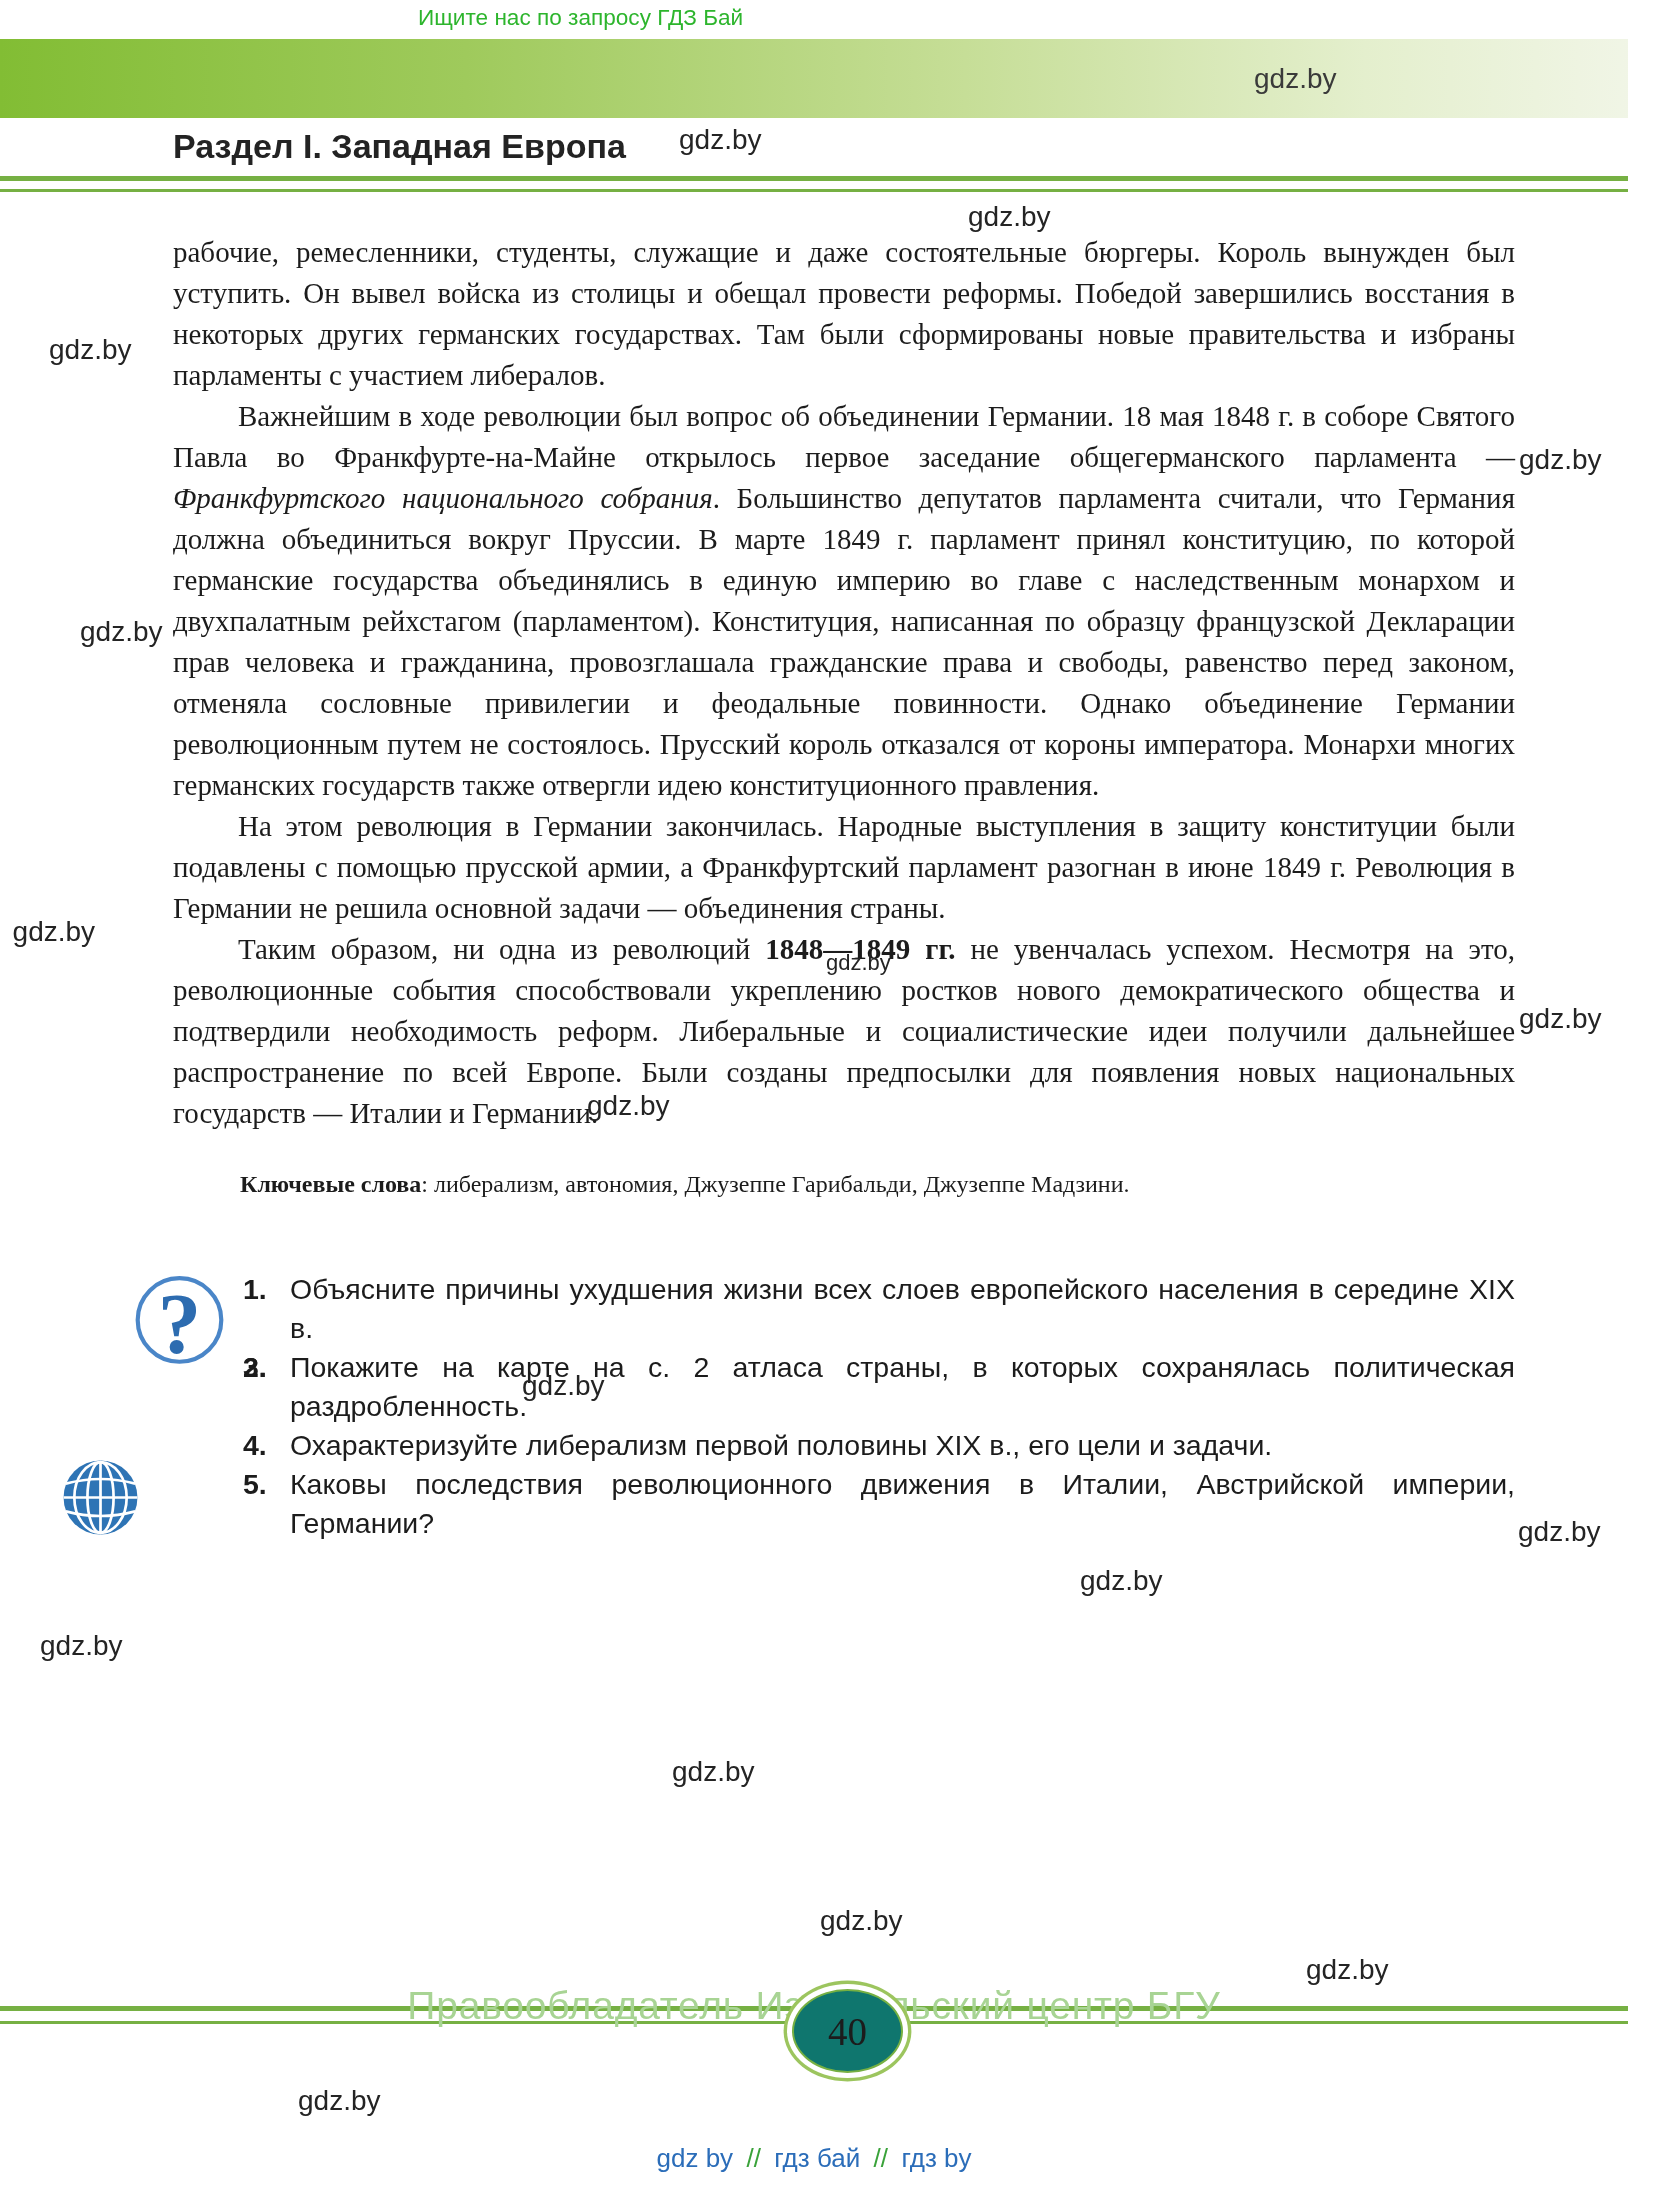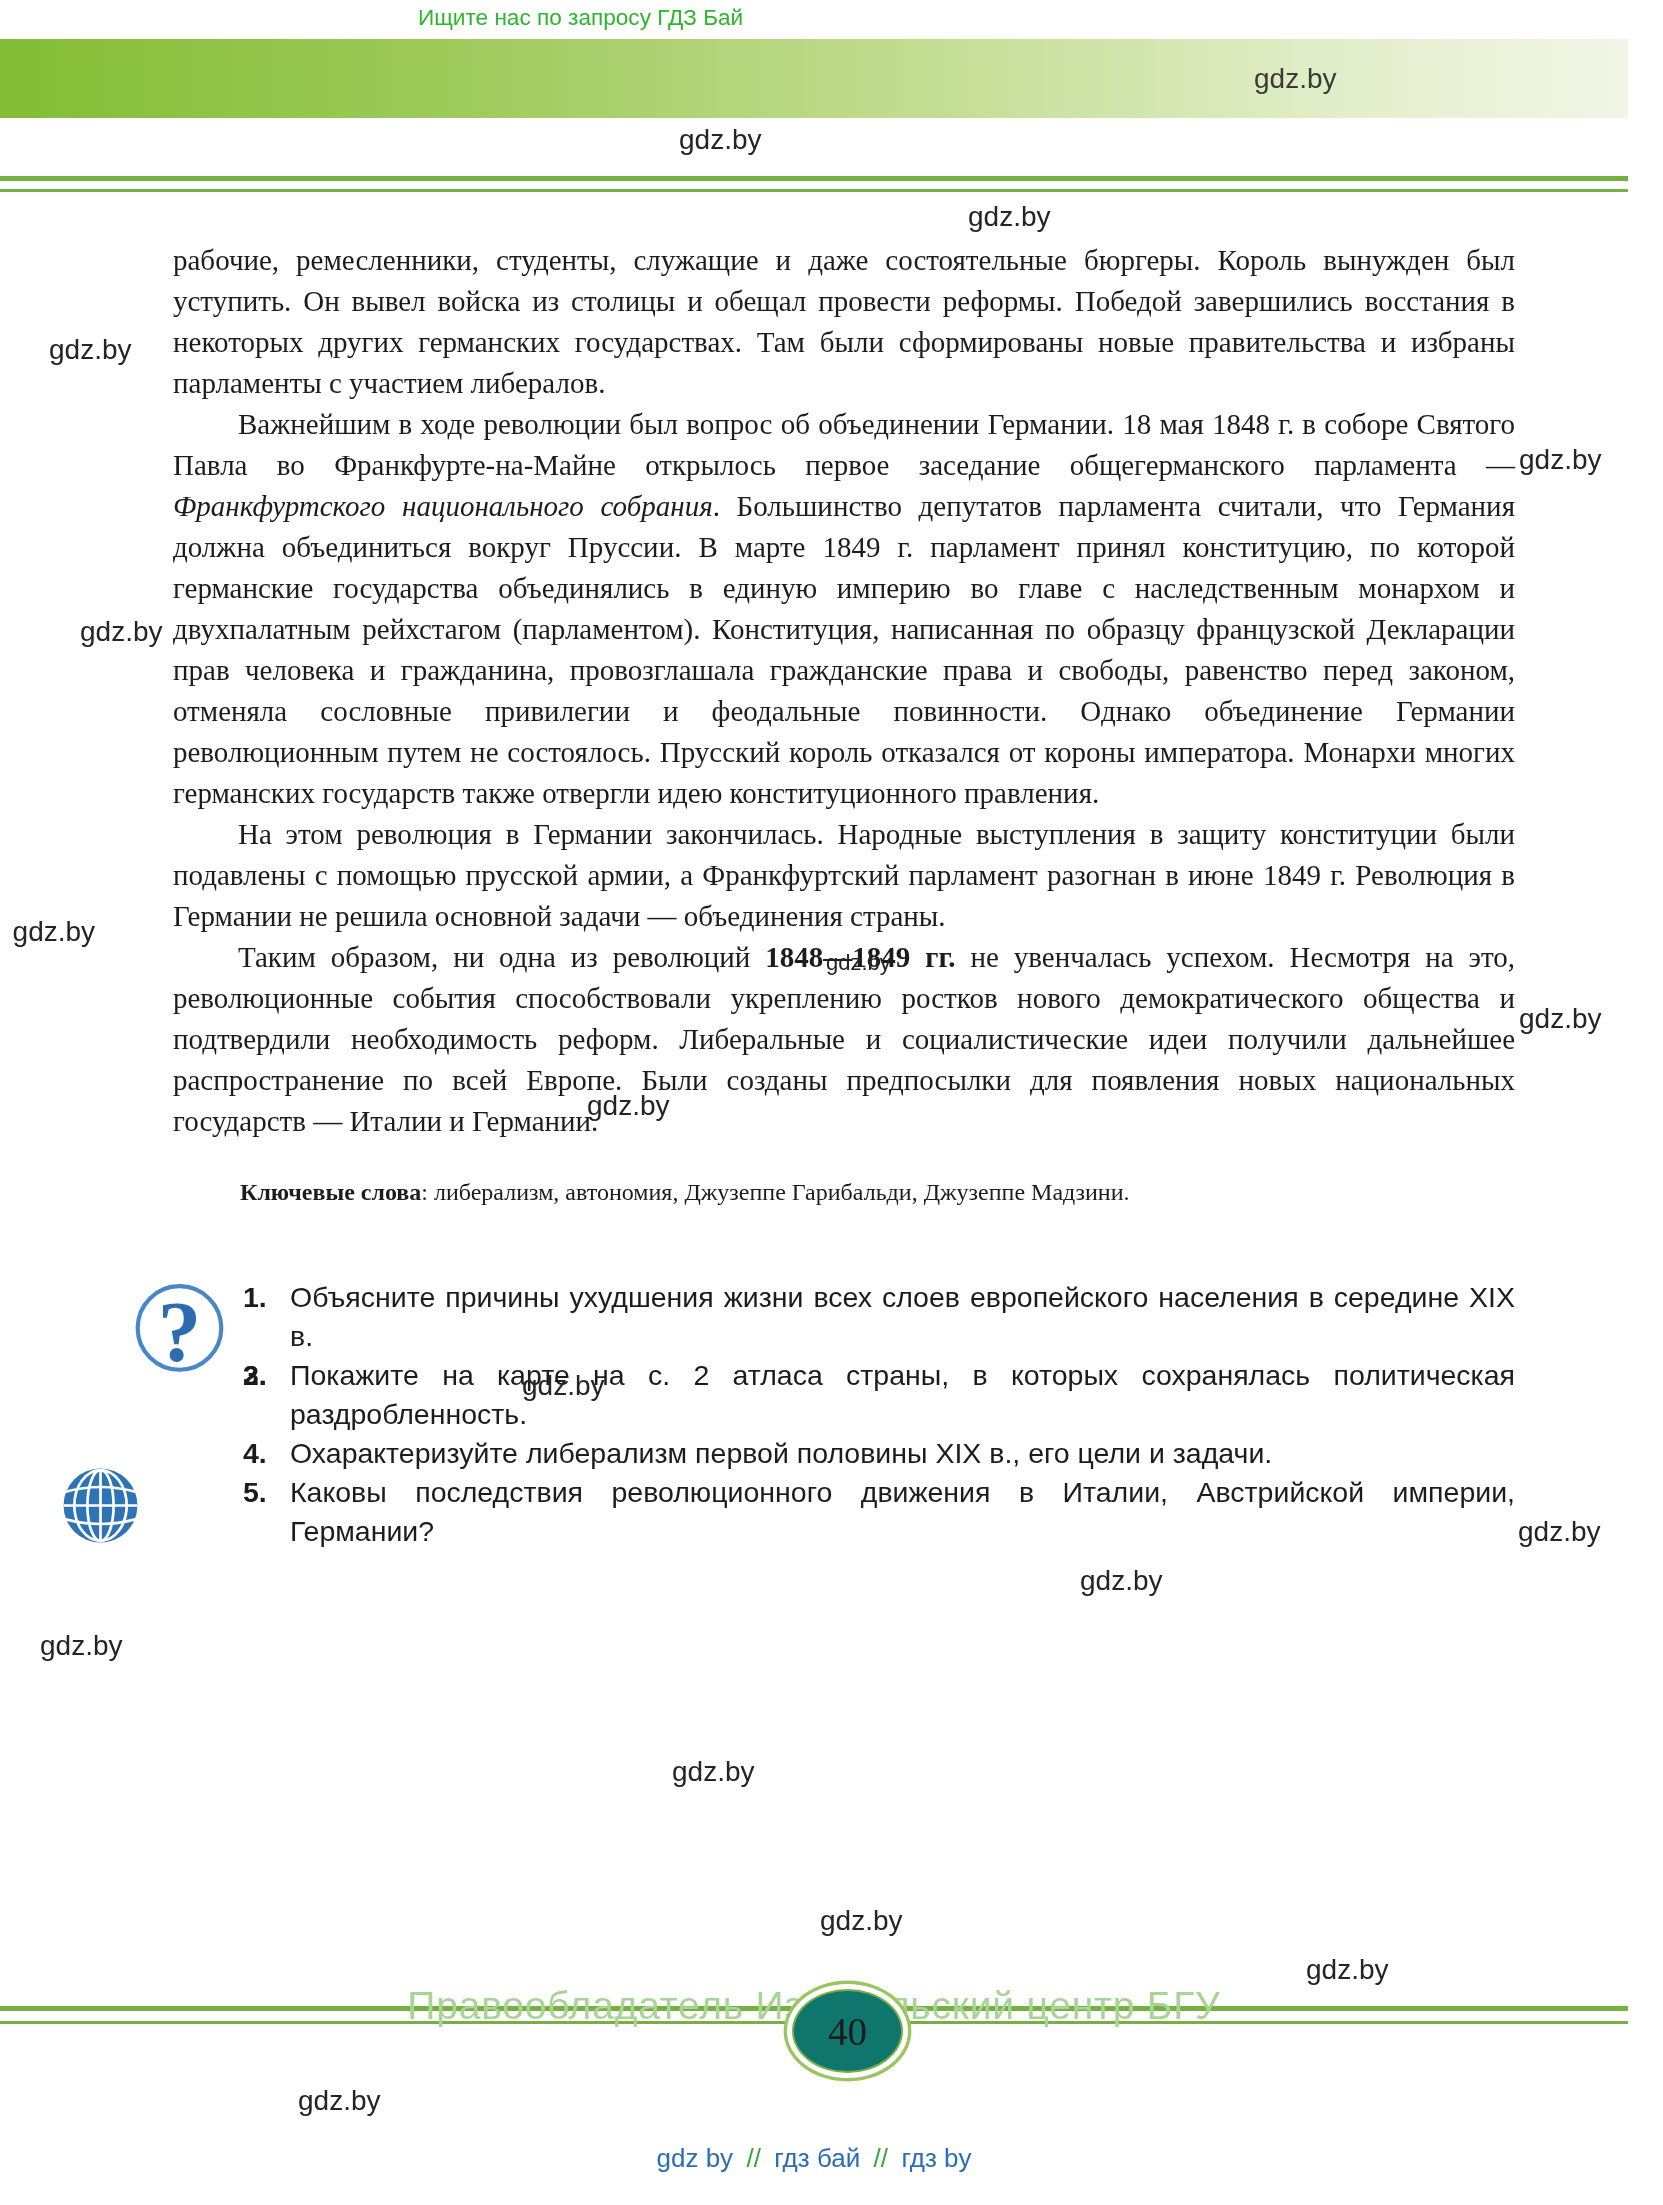--- a/index.html
+++ b/index.html
@@ -45,21 +45,21 @@
   }
   .rule{position:absolute;left:0;width:1664px;background:#76b043;}
   .rule-top1{top:176px;height:5px;}
   .rule-top2{top:189px;height:3.4px;}
   .rule-bot1{top:2006px;height:5px;z-index:1;}
   .rule-bot2{top:2021px;height:3.4px;z-index:1;}
 
   
   .body-text{
     position:absolute;
-    left:173px; top:240px;
+    left:173px; top:232px;
     width:1342px;
     font-size:29px;
     line-height:41px;
     text-align:justify;
   }
   .para{margin:0;}
   .para.indent{text-indent:65px;}
   .run-italic{font-style:italic;}
   .run-bold{font-weight:bold;}
 
@@ -154,20 +154,21 @@
 <body>
 
 <div class="page">
 
   <div class="top-find-us">Ищите нас по запросу ГДЗ Бай</div>
 
   <div class="green-bar">
     <span class="bar-watermark">gdz.by</span>
   </div>
 
+  <div class="section-title">Раздел I. Западная Европа</div>
 
   <div class="rule rule-top1"></div>
   <div class="rule rule-top2"></div>
 
   <div class="body-text">
     <div>
         <p class="para"><span>рабочие, ремесленники, студенты, служащие и даже состоятельные бюргеры. Король вынужден был уступить. Он вывел войска из столицы и обещал провести реформы. Победой завершились восстания в некоторых других германских государствах. Там были сформированы новые правительства и избраны парламенты с участием либералов.</span></p>
         <p class="para indent"><span>Важнейшим в ходе революции был вопрос об объединении Германии. 18 мая 1848 г. в соборе Святого Павла во Франкфурте-на-Майне открылось первое заседание общегерманского парламента — </span><span class="run-italic">Франкфуртского национального собрания</span><span>. Большинство депутатов парламента считали, что Германия должна объединиться вокруг Пруссии. В марте 1849 г. парламент принял конституцию, по которой германские государства объединялись в единую империю во главе с наследственным монархом и двухпалатным рейхстагом (парламентом). Конституция, написанная по образцу французской Декларации прав человека и гражданина, провозглашала гражданские права и свободы, равенство перед законом, отменяла сословные привилегии и феодальные повинности. Однако объединение Германии революционным путем не состоялось. Прусский король отказался от короны императора. Монархи многих германских государств также отвергли идею конституционного правления.</span></p>
         <p class="para indent"><span>На этом революция в Германии закончилась. Народные выступления в защиту конституции были подавлены с помощью прусской армии, а Франкфуртский парламент разогнан в июне 1849 г. Революция в Германии не решила основной задачи — объединения страны.</span></p>
         <p class="para indent"><span>Таким образом, ни одна из революций </span><span class="run-bold">1848—1849 гг.</span><span> не увенчалась успехом. Несмотря на это, революционные события способствовали укреплению ростков нового демократического общества и подтвердили необходимость реформ. Либеральные и социалистические идеи получили дальнейшее распространение по всей Европе. Были созданы предпосылки для появления новых национальных государств — Италии и Германии.</span></p>

